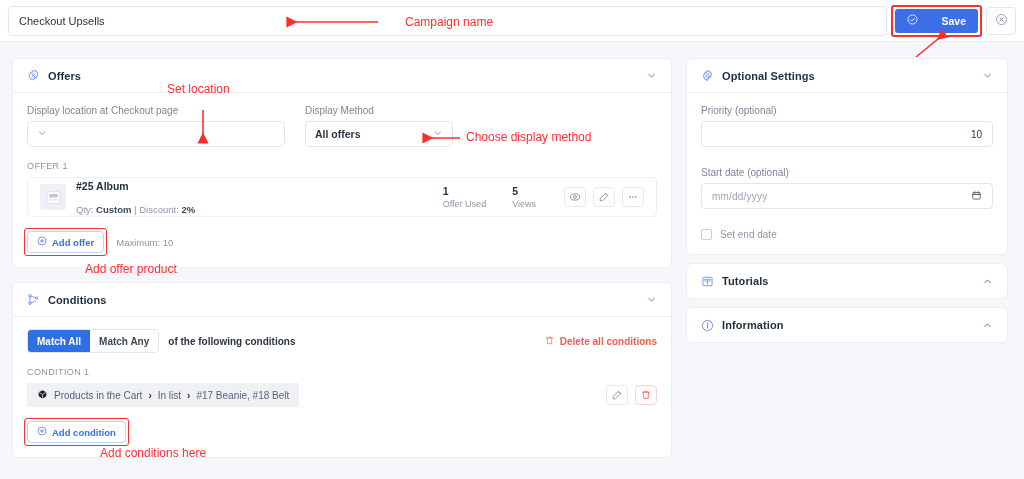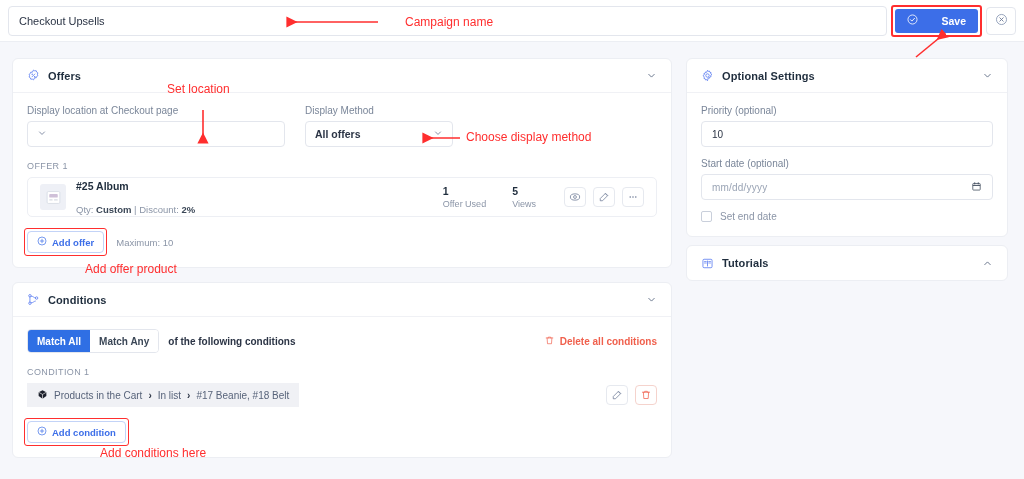--- a/index.html
+++ b/index.html
@@ -146,21 +146,21 @@
     font-size: 10px; color: #57637a;
   }
   .chip .gt { color: #2b3445; font-weight: 700; }
   .cond-actions { display: flex; gap: 7px; margin-left: auto; }
 
   
   .r-label { font-size: 10px; color: #7a8699; margin-bottom: 5px; }
   .r-input {
     height: 26px; border: 1px solid #e3e6ed; border-radius: 4px; background: #fff;
     display: flex; align-items: center; padding: 0 10px;
-    font-size: 10px; color: #2b3445; margin-bottom: 11px;
+    font-size: 10px; color: #2b3445; margin-bottom: 20px; justify-content: flex-end;
   }
   .r-input .ph { color: #9aa4b5; letter-spacing: .2px; }
   .r-input .cal { margin-left: auto; color: #3b4757; }
   .chk-line { display: flex; align-items: center; gap: 8px; }
   .chk {
     width: 11px; height: 11px; border: 1px solid #c9cfdb; border-radius: 2px; background: #fff;
   }
   .chk-lbl { font-size: 10px; color: #8b95a7; }
 
   
@@ -458,20 +458,37 @@
           </span>
           <span class="card-title">Tutorials</span>
           <span class="chev">
             <svg width="11" height="11" viewBox="0 0 16 16">
                 <path d="M4 9.7l4-4 4 4" fill="none" stroke="#5c6a82" stroke-width="1.3" stroke-linecap="round" stroke-linejoin="round"></path>
               </svg>
           </span>
         </div>
       </div>
 
+      <div class="card">
+        <div class="card-head noline">
+          <span class="head-icon">
+            <svg width="13" height="13" viewBox="0 0 16 16">
+                <circle cx="8" cy="8" r="6.3" fill="none" stroke="#5b7cf0" stroke-width="1"></circle>
+                <path d="M8 7.2v4" stroke="#5b7cf0" stroke-width="1.1" stroke-linecap="round"></path>
+                <circle cx="8" cy="5.1" r=".75" fill="#5b7cf0"></circle>
+              </svg>
+          </span>
+          <span class="card-title">Information</span>
+          <span class="chev">
+            <svg width="11" height="11" viewBox="0 0 16 16">
+                <path d="M4 9.7l4-4 4 4" fill="none" stroke="#5c6a82" stroke-width="1.3" stroke-linecap="round" stroke-linejoin="round"></path>
+              </svg>
+          </span>
+        </div>
+      </div>
 
     </div>
   </div>
 
   <svg class="annot-svg" style="left:0;top:0;width:1024px;height:479px">
     <defs>
       <marker id="ah" markerWidth="7" markerHeight="7" refX="6" refY="3.5" orient="auto">
         <path d="M7,0 L7,7 L0,3.5 z" fill="#ff2e2e"></path>
       </marker>
       <marker id="ahd" markerWidth="7" markerHeight="7" refX="6" refY="3.5" orient="auto">

